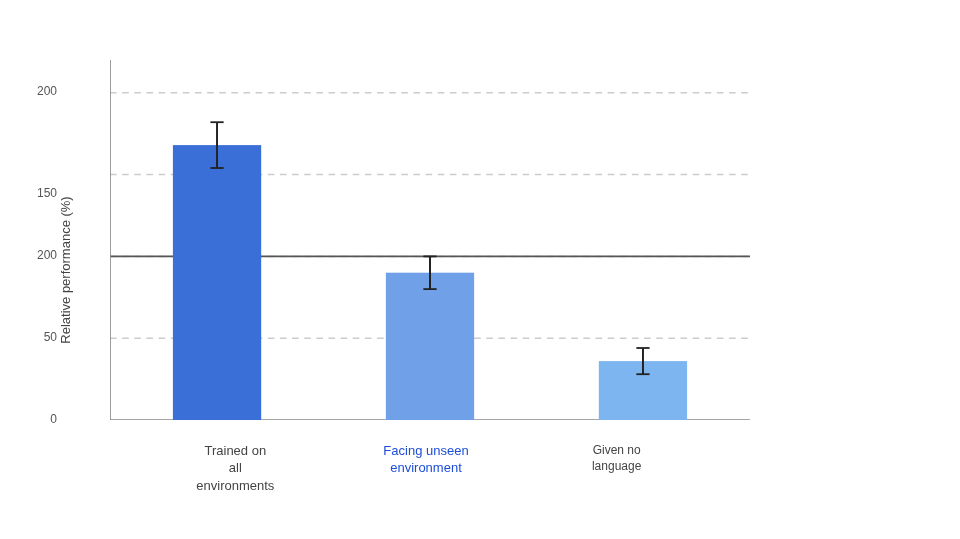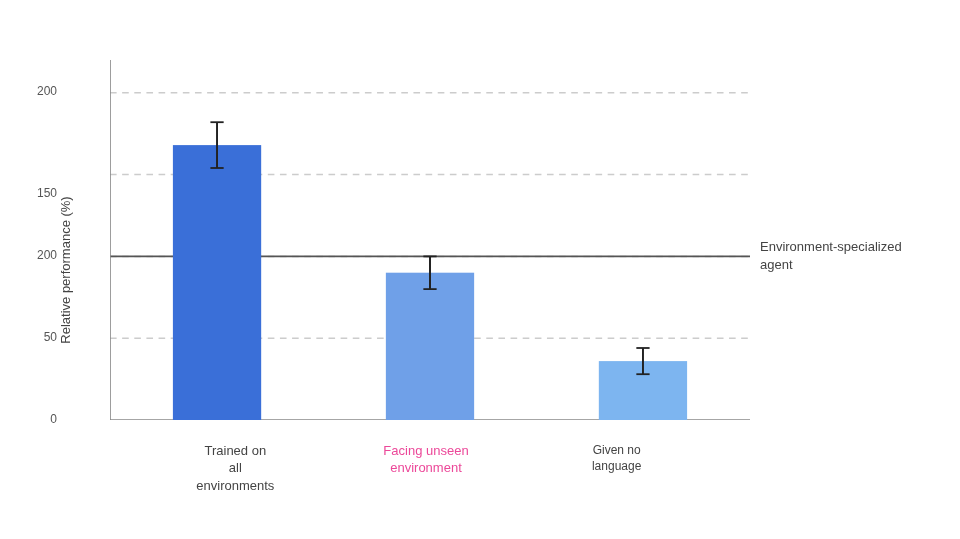--- a/index.html
+++ b/index.html
@@ -99,32 +99,29 @@
       <span style="position:absolute; top: calc(114.5/360*100% - 8px); right: 5px; font-size:12px; color:#555;margin-top:20px;">150</span>
 
       <span style="position:absolute; top: calc(196.4/360*100% - 8px); right: 5px; font-size:12px; color:#555;">200</span>
 
       <span style="position:absolute; top: calc(278.2/360*100% - 8px); right: 5px; font-size:12px; color:#555;">50</span>
 
       <span style="position:absolute; top: calc(100% - 8px); right: 5px; font-size:12px; color:#555;">0</span>
     </div>
 
     
-    <div style="position:absolute; right: -155px; top: calc(196.4/360*100% - 18px); font-size:13px; color:#444; line-height:1.4; width:145px;">
-      <span>Environment-specialized agent</span>
-    </div>
 
   </div>
 
   <div style="position: absolute; left: 60px; right: 168px; bottom: 5px; display: flex; justify-content: space-around; padding: 0 30px;">
 
     <div class="x-label" style="text-align:center; font-size:13px; color:#444; width:90px; line-height:1.35;">
       Trained on<br>all environments
     </div>
-    <div class="x-label" style="text-align:center; font-size:13px; color:#ec4899; width:90px; line-height:1.35;">
+    <div class="x-label" style="text-align:center; font-size:13px; color:#1d4ed8; width:90px; line-height:1.35;">
       Facing unseen<br>environment
     </div>
     <div class="x-label" style="text-align:center; font-size:12px; color:#444; width:90px; line-height:1.35;">
       Given no<br>language
     </div>
 
   </div>
 
 </div>
 

